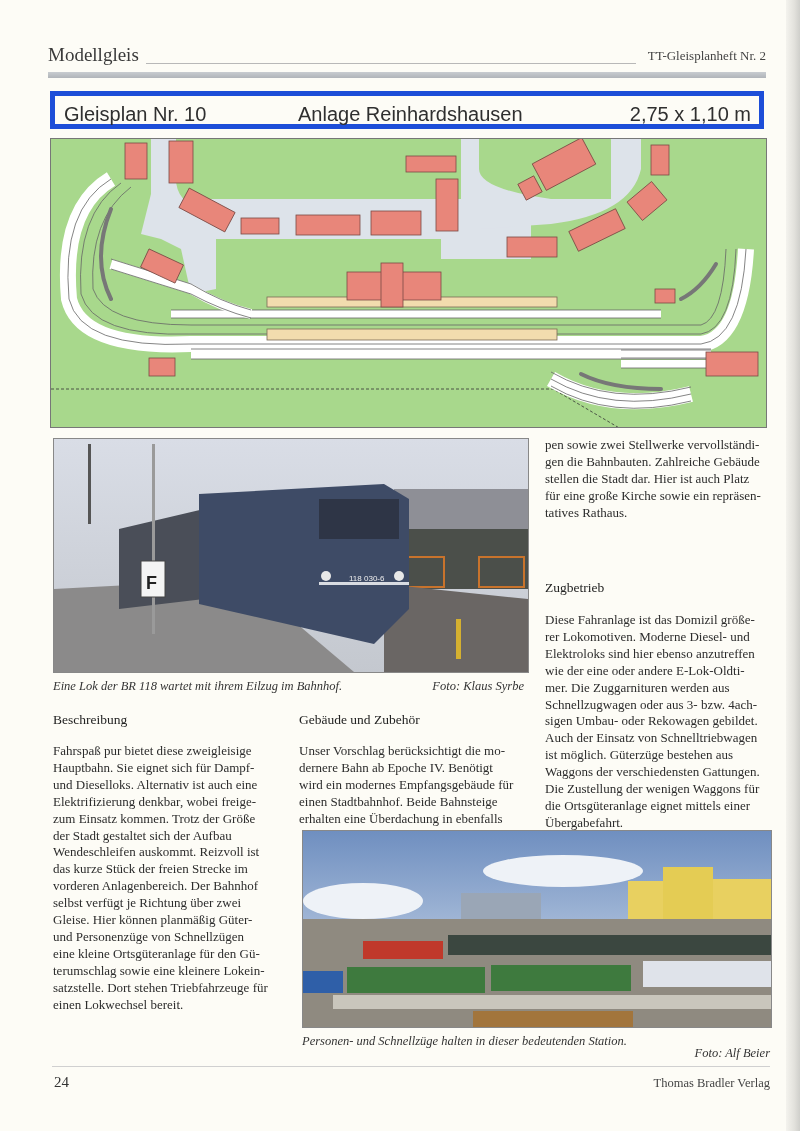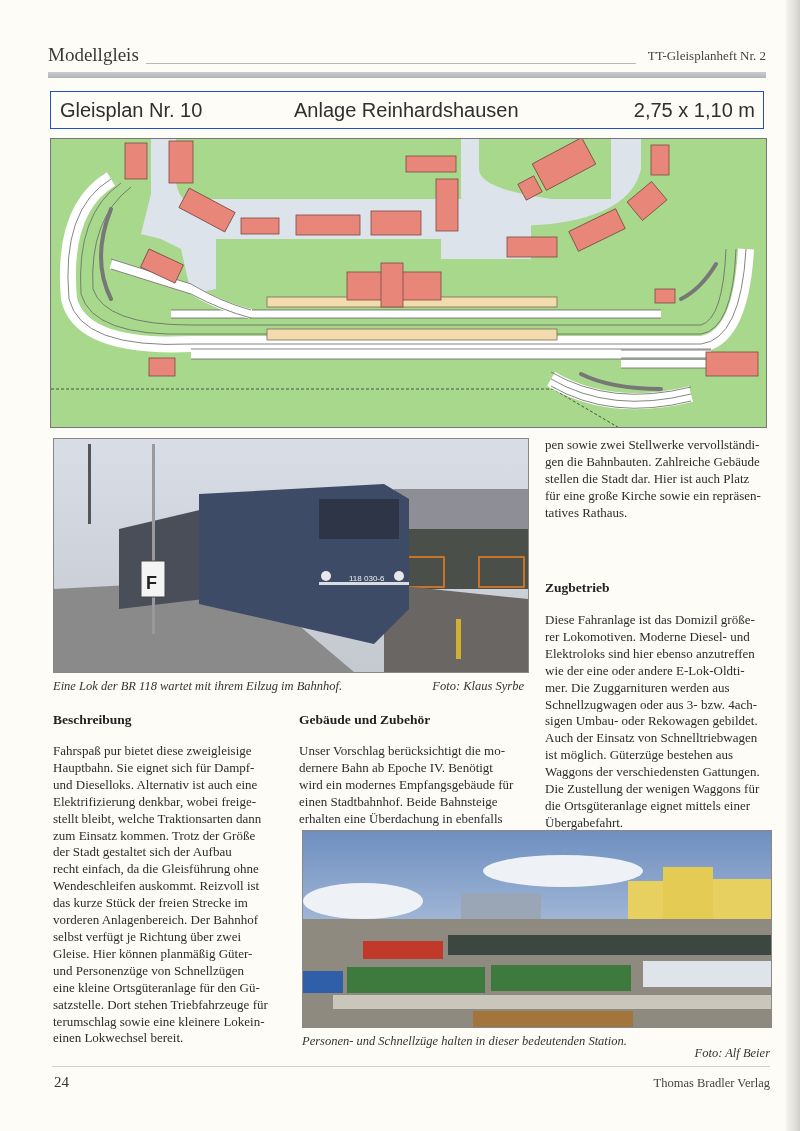--- a/index.html
+++ b/index.html
@@ -3,26 +3,26 @@
 <meta charset="utf-8">
 <style>
   html,body{margin:0;padding:0;}
   body{width:800px;height:1131px;background:#fdfcf6;position:relative;overflow:hidden;font-family:"Liberation Serif","DejaVu Serif",serif;color:#2a2a2a;}
   .abs{position:absolute;}
   .spine{position:absolute;right:0;top:0;width:14px;height:1131px;background:linear-gradient(to right,#f4f3ee,#e2e1dc 60%,#cfcfcb);}
   .hdr-left{left:48px;top:44px;font-size:19px;color:#3a3a3a;}
   .hdr-line{left:146px;top:63px;width:490px;height:1px;background:#b8b8b8;}
   .hdr-right{right:34px;top:48px;font-size:13px;color:#444;}
   .grey-bar{left:48px;top:72px;width:718px;height:6px;background:linear-gradient(#c8ccd0,#b0b4b9);}
-  .title-box{left:50px;top:91px;width:714px;height:38px;border:1px solid #1d4ed8;box-sizing:border-box;font-family:"Liberation Sans","DejaVu Sans",sans-serif;font-size:20px;color:#2f2f2f;}
+  .title-box{left:50px;top:91px;width:714px;height:38px;border:5px solid #1d4ed8;box-sizing:border-box;font-family:"Liberation Sans","DejaVu Sans",sans-serif;font-size:20px;color:#2f2f2f;}
   .title-box span{position:absolute;top:7px;}
   .plan{left:50px;top:138px;width:717px;height:290px;background:#a8d88c;border:1px solid #777;box-sizing:border-box;overflow:hidden;}
   .photo1{left:53px;top:438px;width:474px;height:233px;border:1px solid #888;overflow:hidden;}
   .cap{font-style:italic;font-size:12.5px;color:#333;}
-  .h3{font-weight:bold;font-size:13.5px;color:#222;}
+  .h3{font-weight:normal;font-size:13.5px;color:#222;}
   .body{font-size:13px;line-height:16.9px;text-align:justify;color:#2c2c2c;}
   .photo2{left:302px;top:830px;width:468px;height:196px;border:1px solid #888;overflow:hidden;}
   .foot-line{left:52px;top:1066px;width:718px;height:1px;background:#d0d0d0;}
   .pageno{left:54px;top:1074px;font-size:15px;color:#333;}
   .publisher{right:30px;top:1076px;font-size:12.5px;color:#444;}
 </style>
 </head>
 <body>
 
 <div class="spine"></div>
@@ -141,33 +141,31 @@
 </div>
 <div class="abs cap" style="left:53px;top:679px;">Eine Lok der BR 118 wartet mit ihrem Eilzug im Bahnhof.</div>
 <div class="abs cap" style="right:276px;top:679px;">Foto: Klaus Syrbe</div>
 
 <div class="abs h3" style="left:53px;top:712px;">Beschreibung</div>
 <div class="abs body" style="left:53px;top:743px;width:234px;">
   <div>Fahrspaß pur bietet diese zweigleisige</div>
   <div>Hauptbahn. Sie eignet sich  für Dampf-</div>
   <div>und Dieselloks.  Alternativ ist auch eine</div>
   <div>Elektrifizierung denkbar, wobei freige-</div>
-  <div>stellt bleibt, welche Traktionsarten dann</div>
   <div>zum Einsatz kommen. Trotz der Größe</div>
   <div>der Stadt gestaltet sich der Aufbau</div>
-  <div>recht einfach, da die Gleisführung ohne</div>
   <div>Wendeschleifen auskommt. Reizvoll ist</div>
   <div>das kurze Stück der freien Strecke im</div>
   <div>vorderen Anlagenbereich. Der Bahnhof</div>
   <div>selbst verfügt je Richtung über zwei</div>
   <div>Gleise. Hier können planmäßig Güter-</div>
   <div>und Personenzüge von Schnellzügen</div>
   <div>eine kleine Ortsgüteranlage für den Gü-</div>
+  <div>terumschlag sowie eine kleinere Lokein-</div>
   <div>satzstelle. Dort stehen Triebfahrzeuge für</div>
-  <div>terumschlag sowie eine kleinere Lokein-</div>
   <div>einen Lokwechsel bereit.</div>
 </div>
 
 <div class="abs h3" style="left:299px;top:712px;">Gebäude und Zubehör</div>
 <div class="abs body" style="left:299px;top:743px;width:236px;">
   <div>Unser Vorschlag berücksichtigt die mo-</div>
   <div>dernere Bahn ab Epoche IV. Benötigt</div>
   <div>wird ein modernes Empfangsgebäude für</div>
   <div>einen Stadtbahnhof. Beide Bahnsteige</div>
   <div>erhalten eine Überdachung in ebenfalls</div>

